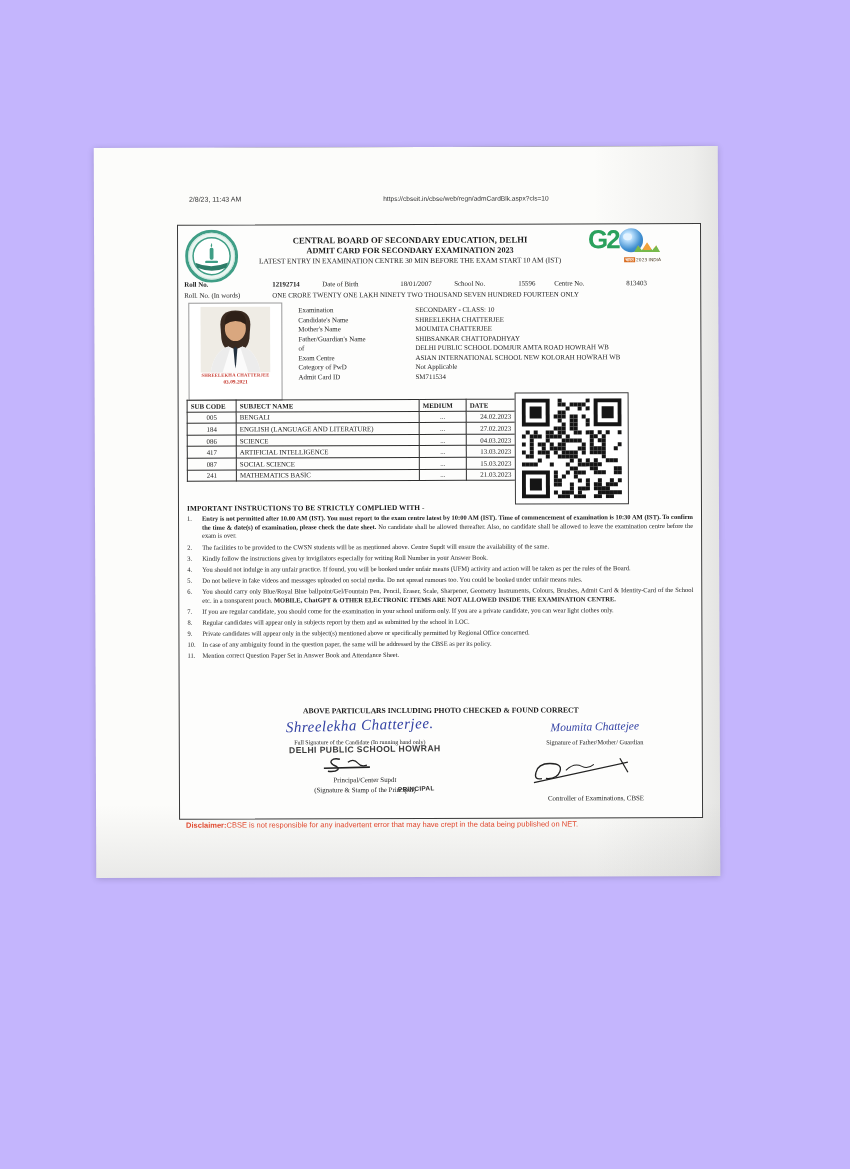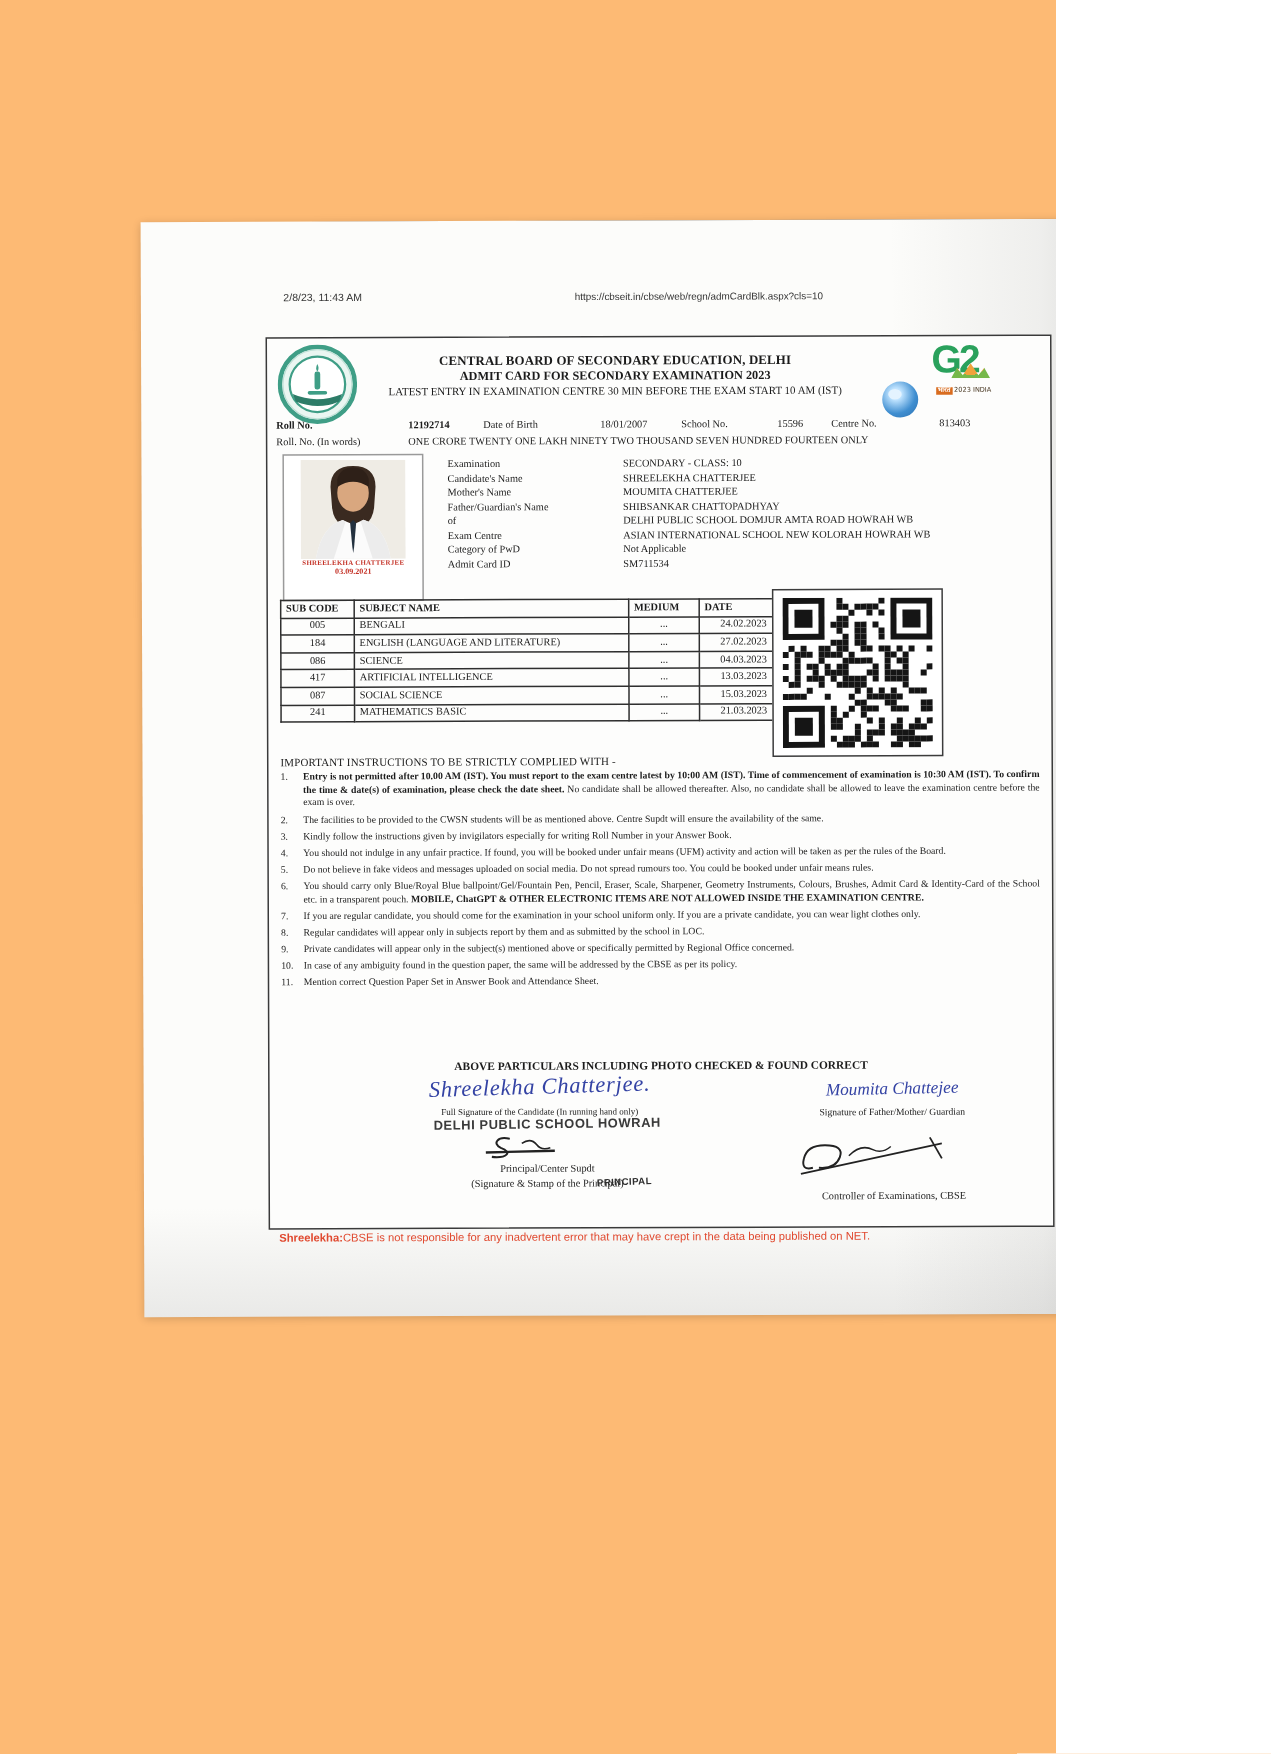--- a/index.html
+++ b/index.html
@@ -1,16 +1,16 @@
 <!DOCTYPE html>
 <html><head>
 <meta charset="utf-8">
 <style>
   html,body{margin:0;padding:0;background:#ffffff;}
-  .stage{position:relative;width:704px;height:1169px;background:#fdba74;overflow:hidden;
+  .stage{position:relative;width:850px;height:1169px;background:#c4b5fd;overflow:hidden;
          font-family:"Liberation Serif", serif;color:#1b1b1b;}
   
   .scan-strip-left{position:absolute;left:130px;top:150px;width:15px;height:724px;
     background:linear-gradient(90deg,#0c0c0c 0%,#1a1a1a 40%,#5a5a5a 70%,#c9c7c4 100%);}
   .scan-strip-left:after{content:"";position:absolute;inset:0;
     background:repeating-linear-gradient(180deg,rgba(255,255,255,.20) 0 5px,rgba(0,0,0,0) 5px 17px);}
   .scan-streak-top{position:absolute;left:158px;top:147px;width:550px;height:6px;border-radius:3px;
     background:linear-gradient(90deg,#101010,#2b2b2b 55%,#6b6b6b 92%,transparent);transform:rotate(-0.25deg);}
   .scan-mark{position:absolute;left:127px;top:506px;width:7px;height:11px;background:#222;
     box-shadow:0 2px 0 #444;}
@@ -28,21 +28,21 @@
   
   .card{position:absolute;left:83px;top:77px;width:522px;height:593px;border:1px solid #3a3a3a;background:#fdfdfc;}
   
   .cbse-logo{position:absolute;left:7px;top:4px;width:53px;height:53px;}
   .hdr{position:absolute;left:62px;top:10px;width:340px;text-align:center;line-height:1.25;}
   .hdr .l1{font-size:8.6px;font-weight:bold;letter-spacing:.1px;}
   .hdr .l2{font-size:8.2px;font-weight:bold;}
   .hdr .l3{font-size:7.3px;}
   .g20{position:absolute;left:410px;top:2px;width:78px;height:50px;text-align:left;}
   .g20 .gtxt{font-family:"Liberation Sans",sans-serif;font-weight:bold;font-size:26px;line-height:26px;
-      color:#2aa15c;letter-spacing:-2px;display:inline-block;vertical-align:top;margin-left:33px;}
+      color:#2aa15c;letter-spacing:-2px;display:inline-block;vertical-align:top;}
   .g20 .globe{display:inline-block;width:24px;height:24px;border-radius:50%;vertical-align:top;margin-top:2px;
       background:radial-gradient(circle at 38% 35%,#bfe3ff 0 18%,#3f8ed0 60%,#2c6fae);position:relative;}
   .g20 .globe:before{content:"";position:absolute;left:4px;top:5px;width:9px;height:7px;border-radius:50%;background:#eaf6ff;opacity:.85;}
   .g20 .lotus{position:absolute;left:46px;top:16px;width:26px;height:10px;
       background:radial-gradient(ellipse at 50% 0%,#f0a23c 0 55%,#76b84a 56% 100%);
       clip-path:polygon(0 100%,15% 30%,30% 80%,50% 0,70% 80%,85% 30%,100% 100%);}
   .g20 .ribbon{position:absolute;left:36px;top:30px;font-family:"DejaVu Sans",sans-serif;
       font-size:4.4px;color:#46351f;white-space:nowrap;}
   .g20 .ribbon b{background:#d96c1f;color:#fff;padding:0 1px;}
   
@@ -63,21 +63,21 @@
   .subj{position:absolute;left:8px;top:174px;border-collapse:collapse;font-size:6.9px;}
   .subj td,.subj th{border:1px solid #2f2f2f;padding:1px 3px;height:8.6px;}
   .subj th{font-weight:bold;text-align:left;}
   .c{text-align:center;}
   .w-code{width:42px}.w-name{width:176px}.w-med{width:40px}.w-date{width:52px}
   
   .qr-box{position:absolute;left:336px;top:168px;width:112px;height:110px;border:1px solid #3c3c3c;
       background:#fff;display:flex;align-items:center;justify-content:center;}
   .qr-box svg{width:100px;height:100px;}
   
-  .ins-head{position:absolute;left:8px;top:278px;font-size:7.3px;font-weight:normal;letter-spacing:.1px;}
+  .ins-head{position:absolute;left:8px;top:278px;font-size:7.3px;font-weight:bold;letter-spacing:.1px;}
   .ins-list{position:absolute;left:8px;top:289px;width:506px;font-size:6.5px;line-height:8.7px;}
   .ins-item{display:flex;margin-bottom:2.4px;}
   .ins-num{width:15px;flex:none;}
   .ins-text{flex:1;text-align:justify;}
   .above-line{position:absolute;left:0;top:481px;width:100%;text-align:center;font-weight:bold;font-size:7.6px;}
   
   .hand{font-style:italic;color:#3443a4;white-space:nowrap;}
   .sig-cand{position:absolute;left:40px;top:492px;width:280px;text-align:center;font-size:15px;
       transform:rotate(-1.5deg);letter-spacing:.5px;}
   .sig-cand-cap{position:absolute;left:30px;top:514px;width:300px;text-align:center;font-size:6px;color:#222;}
@@ -526,16 +526,16 @@
       <svg class="sig-ctrl-svg" width="120" height="40" viewBox="0 0 120 40">
         <path d="M14 28 q-8 2 -6 -6 q2 -9 14 -9 q13 0 10 8 q-3 8 -14 7" fill="none" stroke="#222" stroke-width="1.3"></path>
         <path d="M6 32 L100 12" stroke="#222" stroke-width="1.3"></path>
         <path d="M92 8 l8 14" stroke="#222" stroke-width="1.2"></path>
         <path d="M38 20 q8 -8 16 -4 q6 3 12 -2" fill="none" stroke="#222" stroke-width="1"></path>
       </svg>
       <div class="ctrl-cap">Controller of Examinations, CBSE</div>
     </div>
 
     <div class="disclaimer">
-      <b>Shreelekha:</b><span>CBSE is not responsible for any inadvertent error that may have crept in the data being published on NET.</span>
+      <b>Disclaimer:</b><span>CBSE is not responsible for any inadvertent error that may have crept in the data being published on NET.</span>
     </div>
   </div>
 </div>
 
 </body></html>

